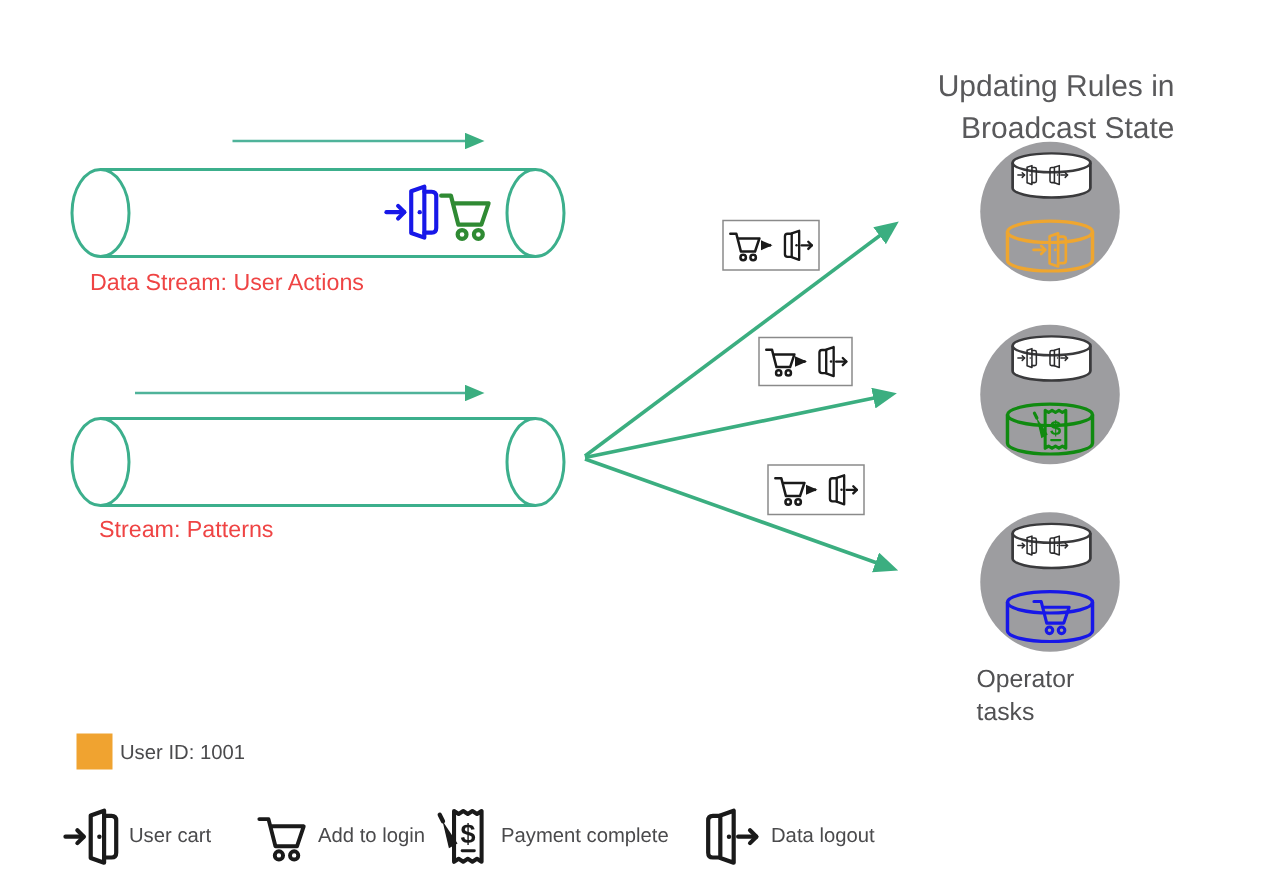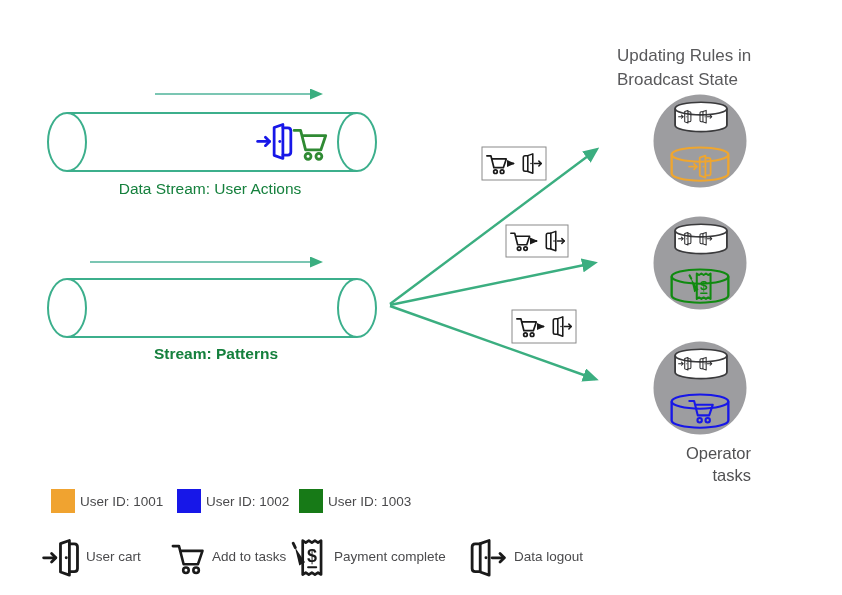--- a/index.html
+++ b/index.html
@@ -1,25 +1,25 @@
 <!DOCTYPE html>
 <html><head>
 <meta charset="utf-8">
 <style>
   html,body{margin:0;padding:0;background:#fff;}
   .canvas{position:relative;width:842px;height:595px;background:#ffffff;overflow:hidden;
           font-family:"Liberation Sans",sans-serif;}
   .canvas svg{position:absolute;left:0;top:0;}
   .lbl{position:absolute;color:#414144;}
-  .title-broadcast{left:617px;top:44px;width:166px;text-align:left;font-size:17px;
+  .title-broadcast{left:617px;top:44px;width:166px;text-align:right;font-size:20px;
                    line-height:1.4;color:#59595B;}
-  .stream-label{font-size:15.5px;text-align:center;color:#15803d;}
+  .stream-label{font-size:15.5px;text-align:left;color:#ef4444;}
   .stream1-label{left:60px;top:180px;width:300px;}
-  .stream2-label{left:66px;top:345px;width:300px;font-weight:bold;}
-  .operator-label{left:651px;top:442px;width:100px;text-align:right;font-size:16.5px;
+  .stream2-label{left:66px;top:345px;width:300px;}
+  .operator-label{left:651px;top:442px;width:100px;text-align:left;font-size:16.5px;
                   line-height:1.35;color:#515153;}
   .ulegend{position:absolute;top:489px;height:24px;display:flex;align-items:center;gap:5px;
            font-size:13.5px;color:#4A4A4C;}
   .sq{width:24px;height:24px;display:inline-block;}
   .sq-orange{background:#F0A330;}
   .sq-blue{background:#1717E8;}
   .sq-green{background:#177A17;}
   .elegend{position:absolute;top:549px;font-size:13.5px;color:#4A4A4C;}
 </style>
 </head>
@@ -159,27 +159,19 @@
 
 <div class="lbl title-broadcast">Updating Rules in Broadcast State</div>
 <div class="lbl stream-label stream1-label">Data Stream: User Actions</div>
 <div class="lbl stream-label stream2-label">Stream: Patterns</div>
 <div class="lbl operator-label">Operator tasks</div>
 
 <div class="ulegend" style="left:51px">
   <span class="sq sq-orange"></span>
   <span>User ID: 1001</span>
 </div>
-<div class="ulegend" style="left:177px">
-  <span class="sq sq-blue"></span>
-  <span>User ID: 1002</span>
-</div>
-<div class="ulegend" style="left:299px">
-  <span class="sq sq-green"></span>
-  <span>User ID: 1003</span>
-</div>
 
 <div class="elegend" style="left:86px">User cart</div>
-<div class="elegend" style="left:212px">Add to tasks</div>
+<div class="elegend" style="left:212px">Add to login</div>
 <div class="elegend" style="left:334px">Payment complete</div>
 <div class="elegend" style="left:514px">Data logout</div>
 
 </div>
 
 </body></html>

